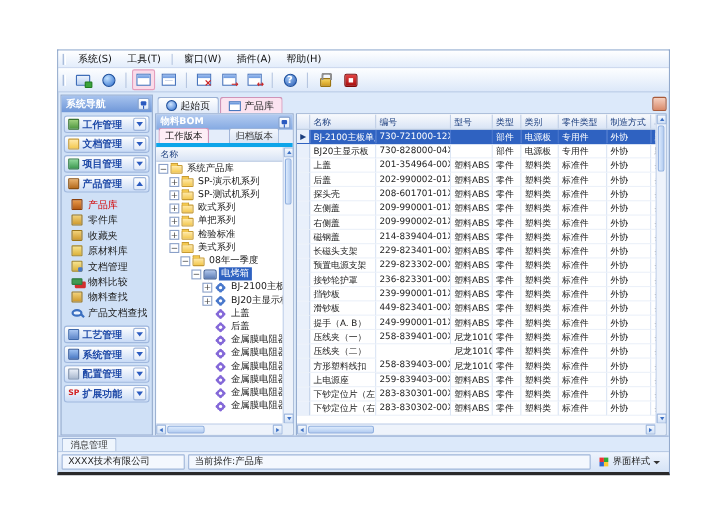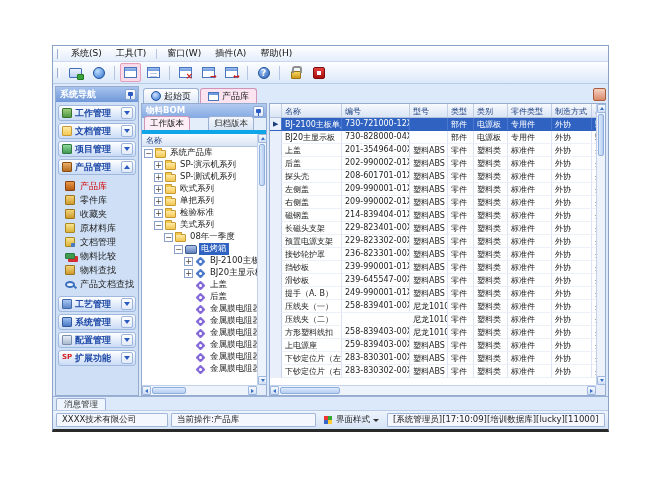--- a/index.html
+++ b/index.html
@@ -643,21 +643,21 @@
                     <span class="td" style="width: 38px;">塑料ABS</span>
                     <span class="td" style="width: 26px;">零件</span>
                     <span class="td" style="width: 34px;">塑料类</span>
                     <span class="td" style="width: 44px;">标准件</span>
                     <span class="td" style="width: 40px;">外协</span>
                     <span class="td" style="width: 22px;">条</span>
                   </div>
                   <div class="tr">
                     <span class="td sel-col" style="width: 12px;"></span>
                     <span class="td" style="width: 60px;">滑钞板</span>
-                    <span class="td" style="width: 68px;">239-645547-00X</span>
+                    <span class="td" style="width: 68px;">449-823401-00X</span>
                     <span class="td" style="width: 38px;">塑料ABS</span>
                     <span class="td" style="width: 26px;">零件</span>
                     <span class="td" style="width: 34px;">塑料类</span>
                     <span class="td" style="width: 44px;">标准件</span>
                     <span class="td" style="width: 40px;">外协</span>
                     <span class="td" style="width: 22px;">条</span>
                   </div>
                   <div class="tr">
                     <span class="td sel-col" style="width: 12px;"></span>
                     <span class="td" style="width: 60px;">提手（A. B）</span>
@@ -769,17 +769,16 @@
     </div>
 
     <div class="statusbar">
       <span class="sb-panel sb-company">XXXX技术有限公司</span>
       <span class="sb-panel sb-oper">当前操作:产品库</span>
       <span class="sb-panel sb-style">
         <span class="style-icon"></span>
         <span>界面样式</span>
         <span class="dd-arrow"></span>
       </span>
-      <span class="sb-panel sb-session">[系统管理员][17:10:09][培训数据库][lucky][11000]</span>
     </div>
 
   </div>
 </div>
 
 </body></html>

